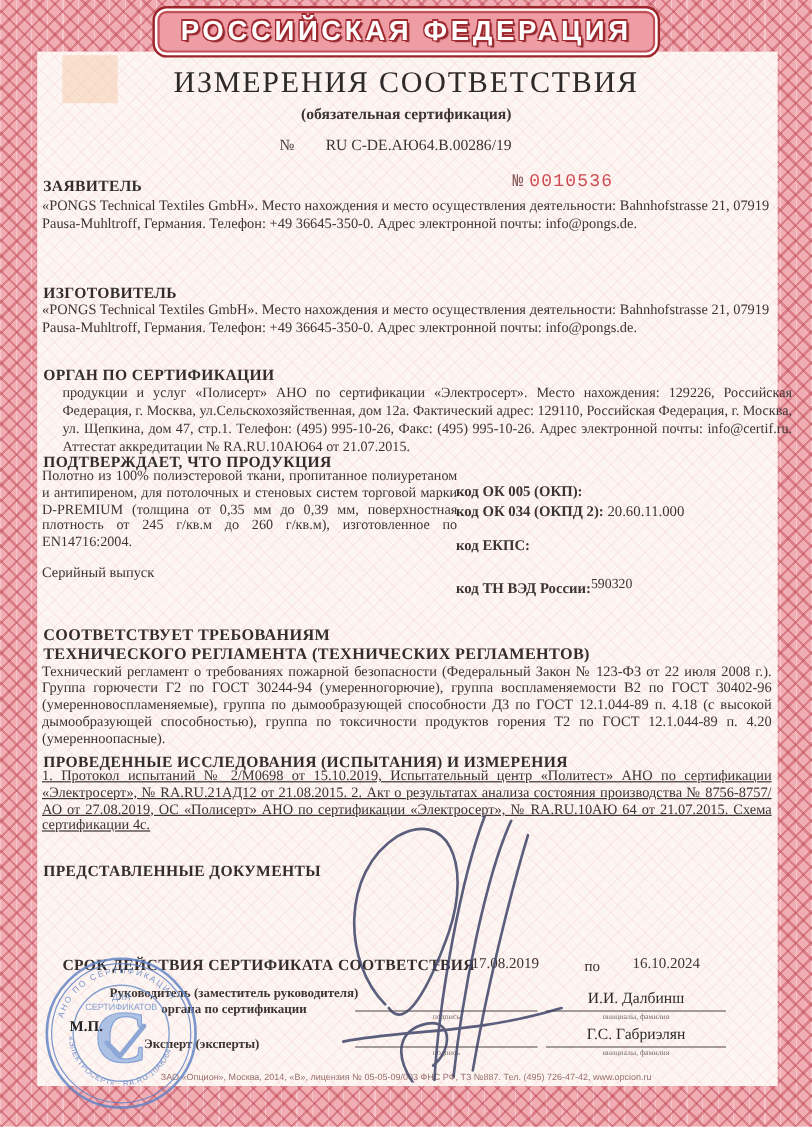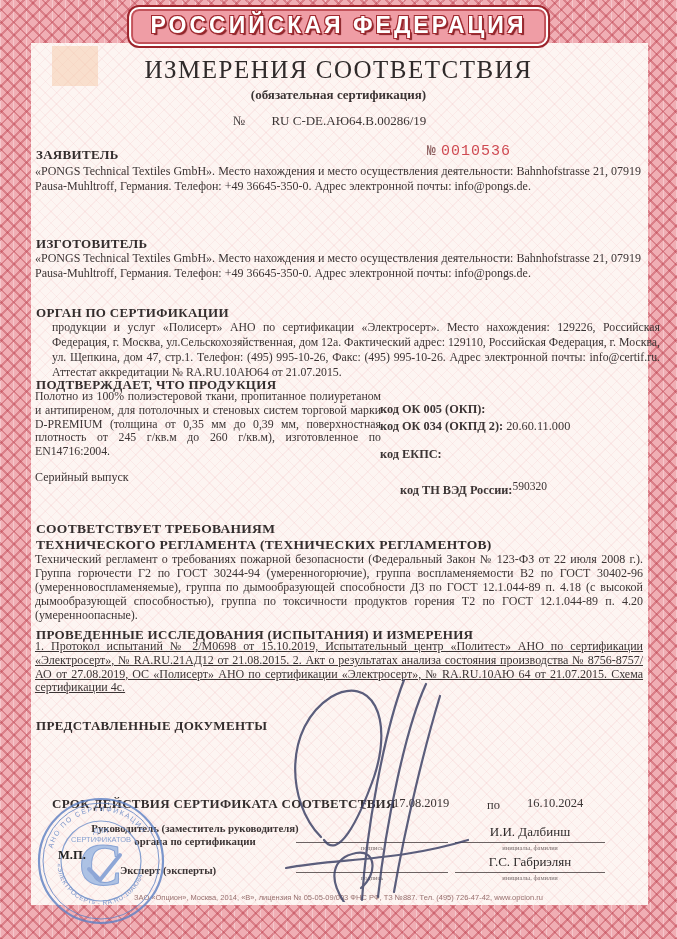--- a/index.html
+++ b/index.html
@@ -42,21 +42,21 @@
   .h-certbody{left:36px;top:305px;}
   .t-certbody{left:35px;top:320px;width:608px;font-size:11.8px;line-height:15.1px;margin-left:17px;}
   .h-product{left:36px;top:377px;}
   .t-product{left:35px;top:390px;width:346px;font-size:11.8px;line-height:13.8px;}
   .t-serial{left:35px;top:470px;font-size:12px;}
   .code{left:380px;font-size:12.3px;font-weight:bold;color:#3b3434;}
   .code .v{font-weight:normal;}
   .c-okp{top:402px;}
   .c-okpd{top:419px;}
   .c-ekps{top:447px;text-align:center;}
-  .c-tnved{top:483px;margin-left:20px;}
+  .c-tnved{top:483px;}
   .c-tnved .v{position:relative;top:-4px;font-size:11.5px;}
   .h-comply1{left:36px;top:521px;font-size:13.5px;}
   .h-comply2{left:36px;top:537px;font-size:13.5px;}
   .t-comply{left:35px;top:553px;width:608px;font-size:12px;line-height:13.9px;}
   .h-tests{left:36px;top:627px;}
   .t-tests{left:35px;top:640px;width:608px;font-size:12px;line-height:13.8px;text-decoration:underline;}
   .h-docs{left:36px;top:718px;}
   .h-validity{left:52px;top:796px;font-size:13px;}
   .v-from-label{left:361px;top:798px;font-size:12.5px;}
   .v-from{left:393px;top:796px;font-size:12.5px;}

